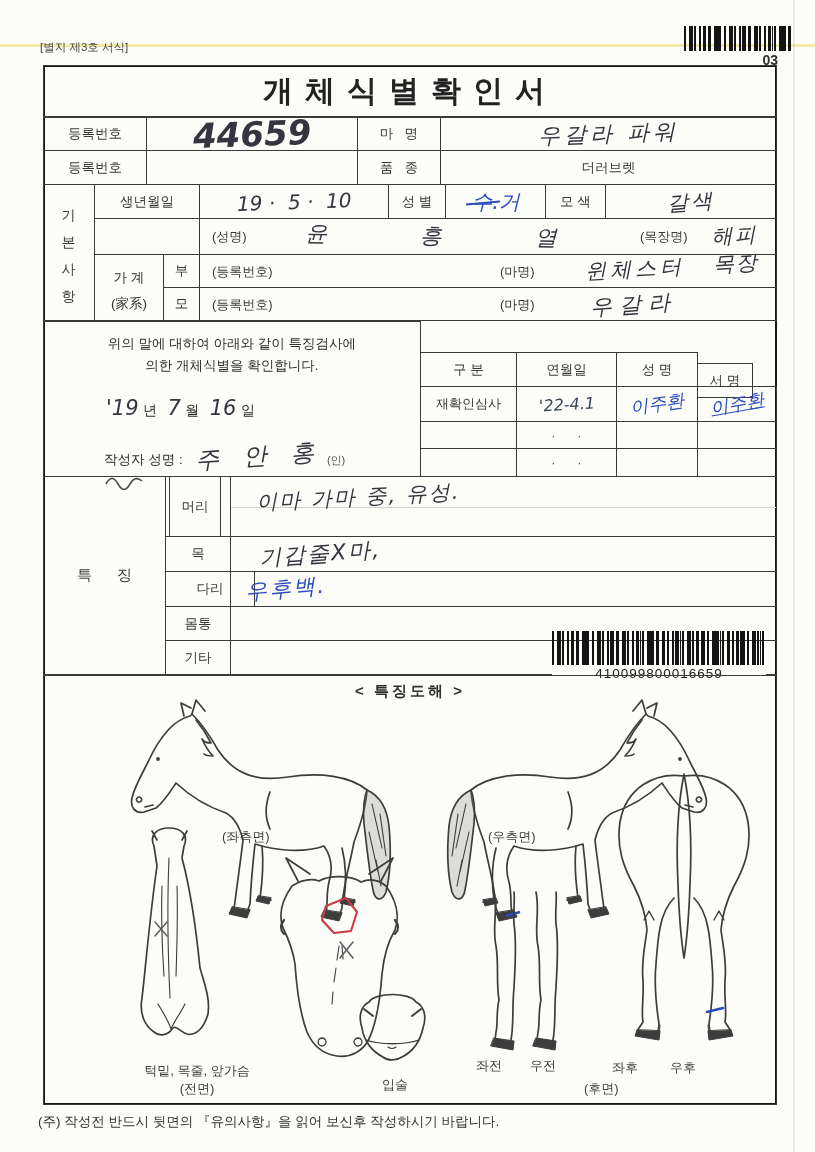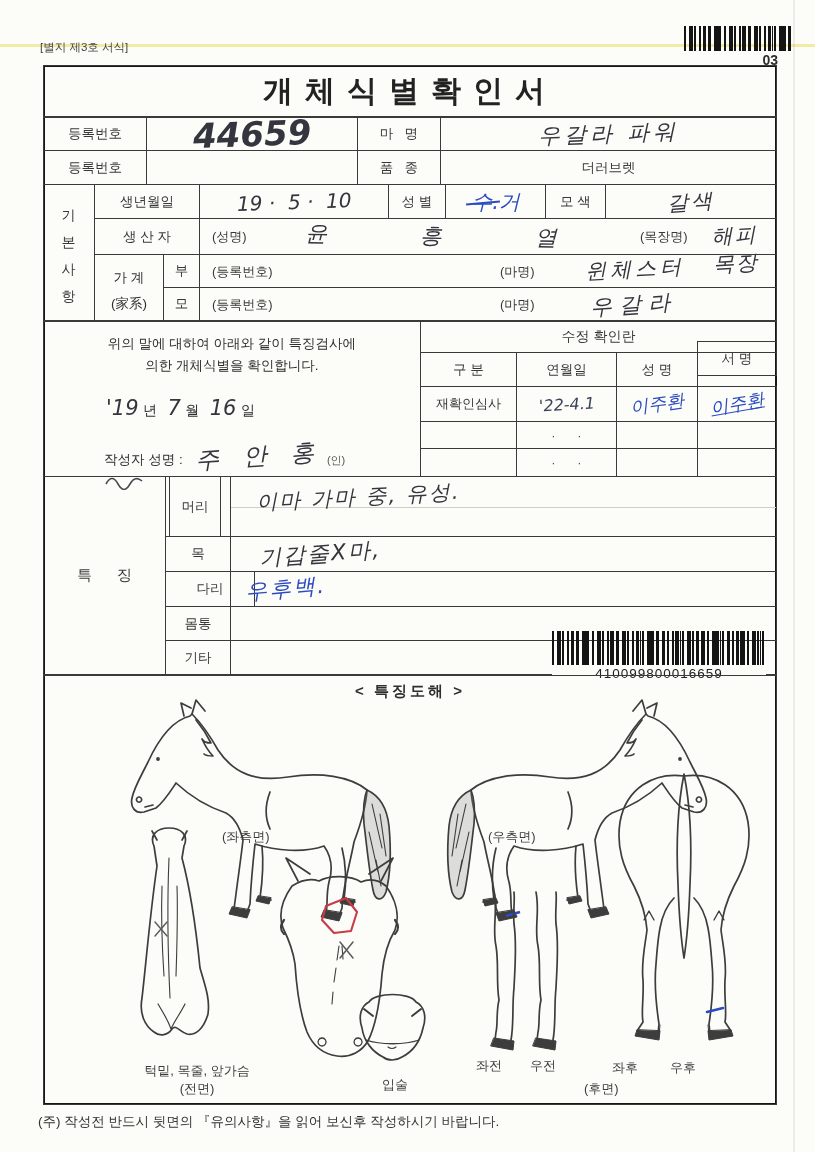--- a/index.html
+++ b/index.html
@@ -72,21 +72,20 @@
   <div class="cell val center" style="left:445px;top:184px;width:101px;height:35px;">
     <span class="hand-blue" style="font-size:21px;">
       <span class="strike">수</span><span>.거</span>
     </span>
   </div>
   <div class="cell lab pre" style="left:545px;top:184px;width:61px;height:35px;">모 색</div>
   <div class="cell val center" style="left:605px;top:184px;width:172px;height:35px;">
     <span class="hand" style="font-size:21px;transform:rotate(-4deg);letter-spacing:3px;">갈색</span>
   </div>
 
-  <div class="cell lab pre" style="left:94px;top:218px;width:106px;height:37px;">생 산 자</div>
   <div class="cell" style="left:199px;top:218px;width:578px;height:37px;">
     <span class="abs" style="left:12px;top:9px;font-size:13px;color:#383838;">(성명)</span>
     <span class="abs hand pre" style="left:105px;top:2px;font-size:22px;letter-spacing:18px;transform:rotate(1deg);">윤   흥   열</span>
     <span class="abs" style="left:440px;top:9px;font-size:13px;color:#383838;">(목장명)</span>
     <span class="abs hand" style="left:512px;top:2px;font-size:21px;transform:rotate(-3deg);letter-spacing:2px;">해피목장</span>
   </div>
 
   <div class="cell" style="left:94px;top:254px;width:70px;height:67px;">
     <div style="text-align:center;font-size:13.5px;margin-top:14px;">가 계</div>
     <div style="text-align:center;font-size:13.5px;margin-top:8px;">(家系)</div>
@@ -118,25 +117,24 @@
     <div class="abs" style="left:60px;top:118px;">
       <span style="font-size:13.5px;">작성자 성명 :</span>
       <span class="hand" style="font-size:24px;letter-spacing:8px;margin-left:8px;display:inline-block;transform:rotate(-4deg);">주 안 홍</span>
       <span style="font-size:11px;color:#555;">(인)</span>
       <svg width="42" height="18" style="vertical-align:-4px;">
         <path d="M2 12 q6 -11 12 0 q6 11 12 0 q5 -9 12 -3" stroke="#4a4a52" stroke-width="1.6" fill="none"></path>
       </svg>
     </div>
   </div>
 
-  <div class="cell lab" style="left:420px;top:321px;width:357px;height:32px;font-size:14px;">수정 확인란</div>
   <div class="cell lab pre" style="left:420px;top:352px;width:97px;height:35px;">구 분</div>
   <div class="cell lab" style="left:516px;top:352px;width:101px;height:35px;">연월일</div>
   <div class="cell lab pre" style="left:616px;top:352px;width:82px;height:35px;text-align:center;">성 명</div>
-  <div class="cell lab pre" style="left:697px;top:341px;width:80px;height:35px;">서 명</div>
+  <div class="cell lab pre" style="left:697px;top:363px;width:56px;height:35px;">서 명</div>
 
   <div class="cell lab" style="left:420px;top:386px;width:97px;height:36px;font-size:13px;">재확인심사</div>
   <div class="cell val center" style="left:516px;top:386px;width:101px;height:36px;">
     <span class="hand" style="font-size:16px;color:#3a4258;transform:rotate(-3deg);">'22-4.1</span>
   </div>
   <div class="cell val center" style="left:616px;top:386px;width:82px;height:36px;">
     <span class="hand-blue" style="font-size:18px;transform:rotate(-8deg);">이주환</span>
   </div>
   <div class="cell val center" style="left:697px;top:386px;width:80px;height:36px;">
     <span class="hand-blue" style="font-size:18px;transform:rotate(-10deg);text-decoration:underline;">이주환</span>

